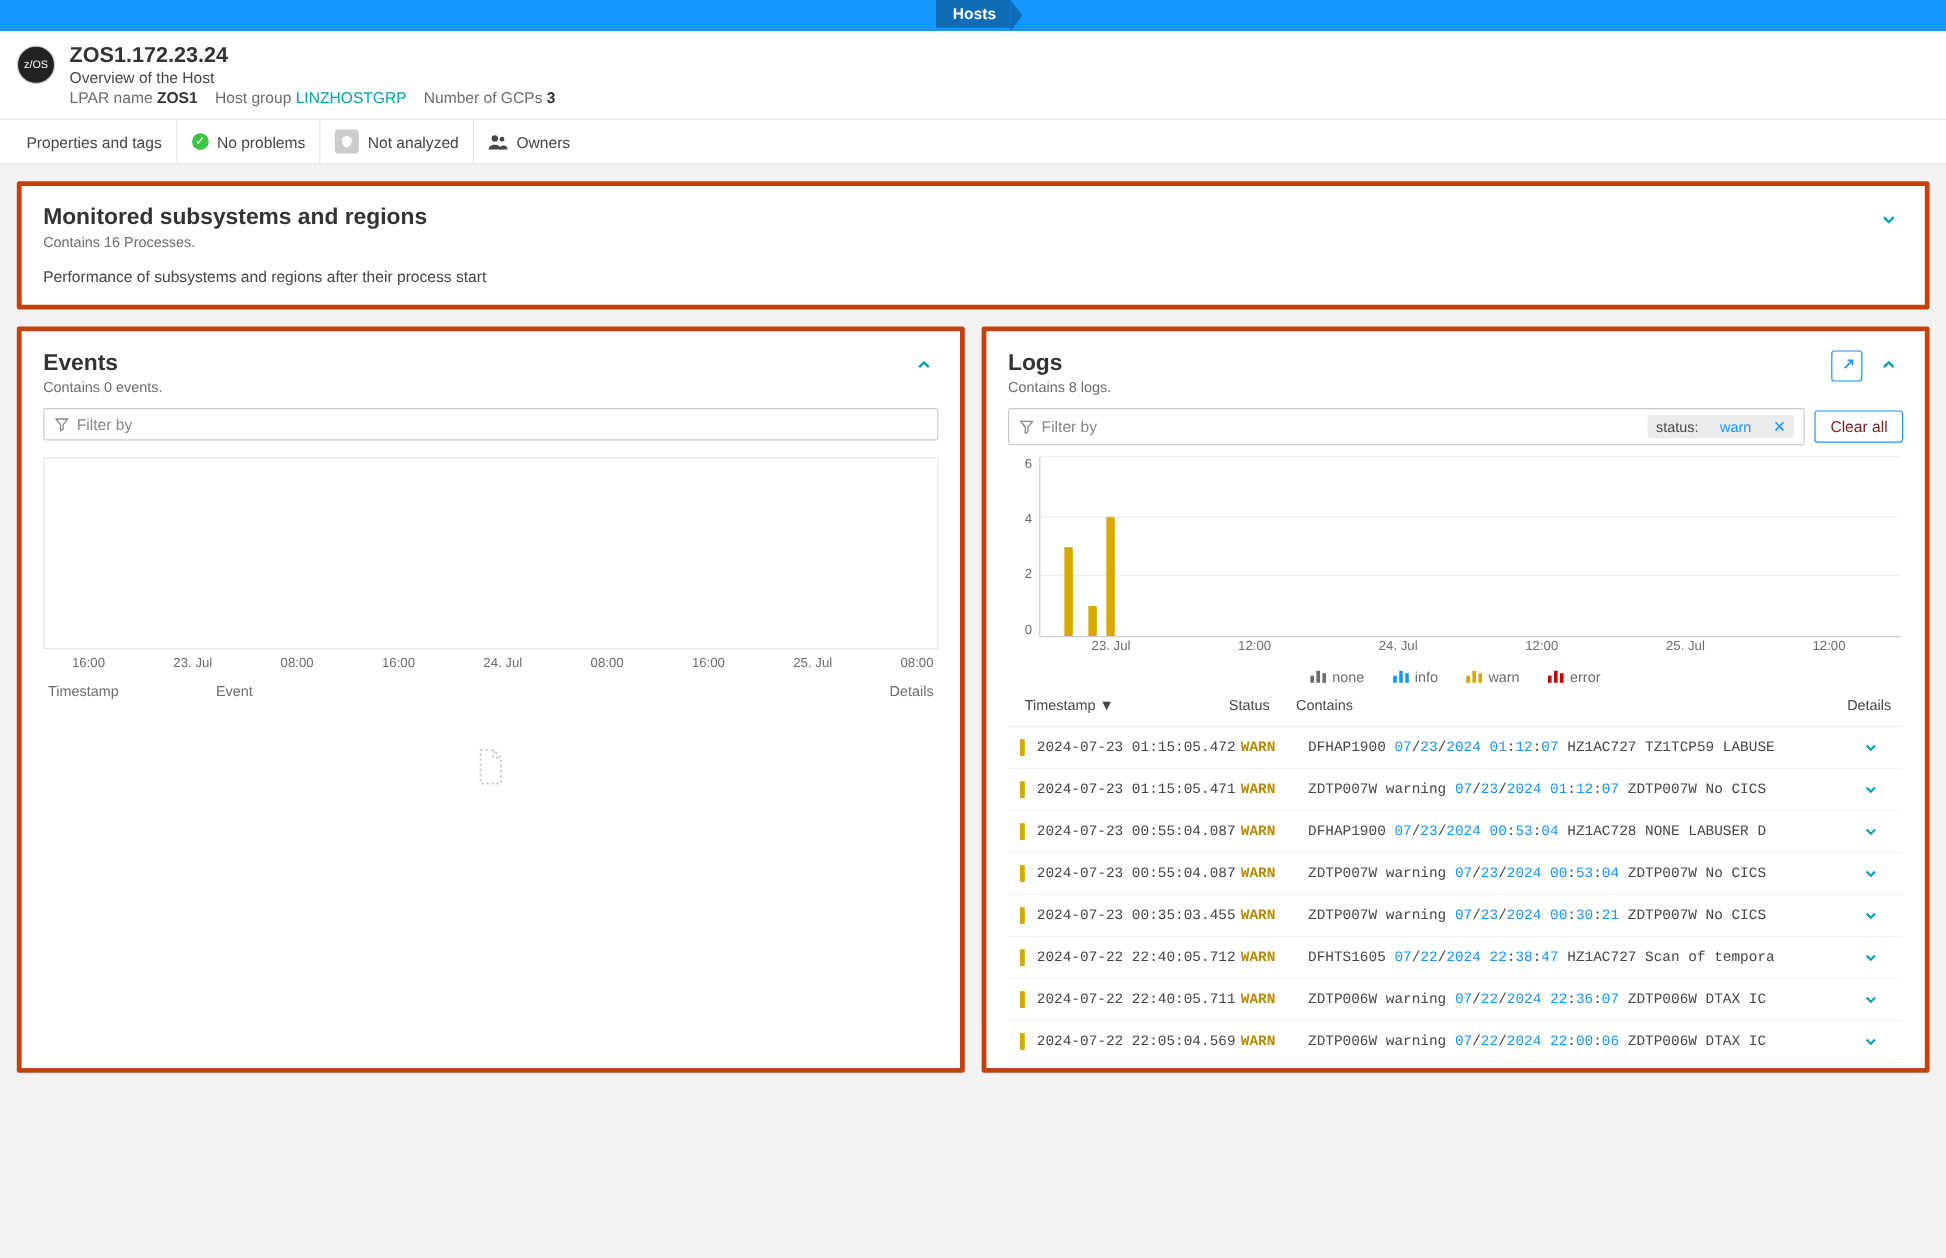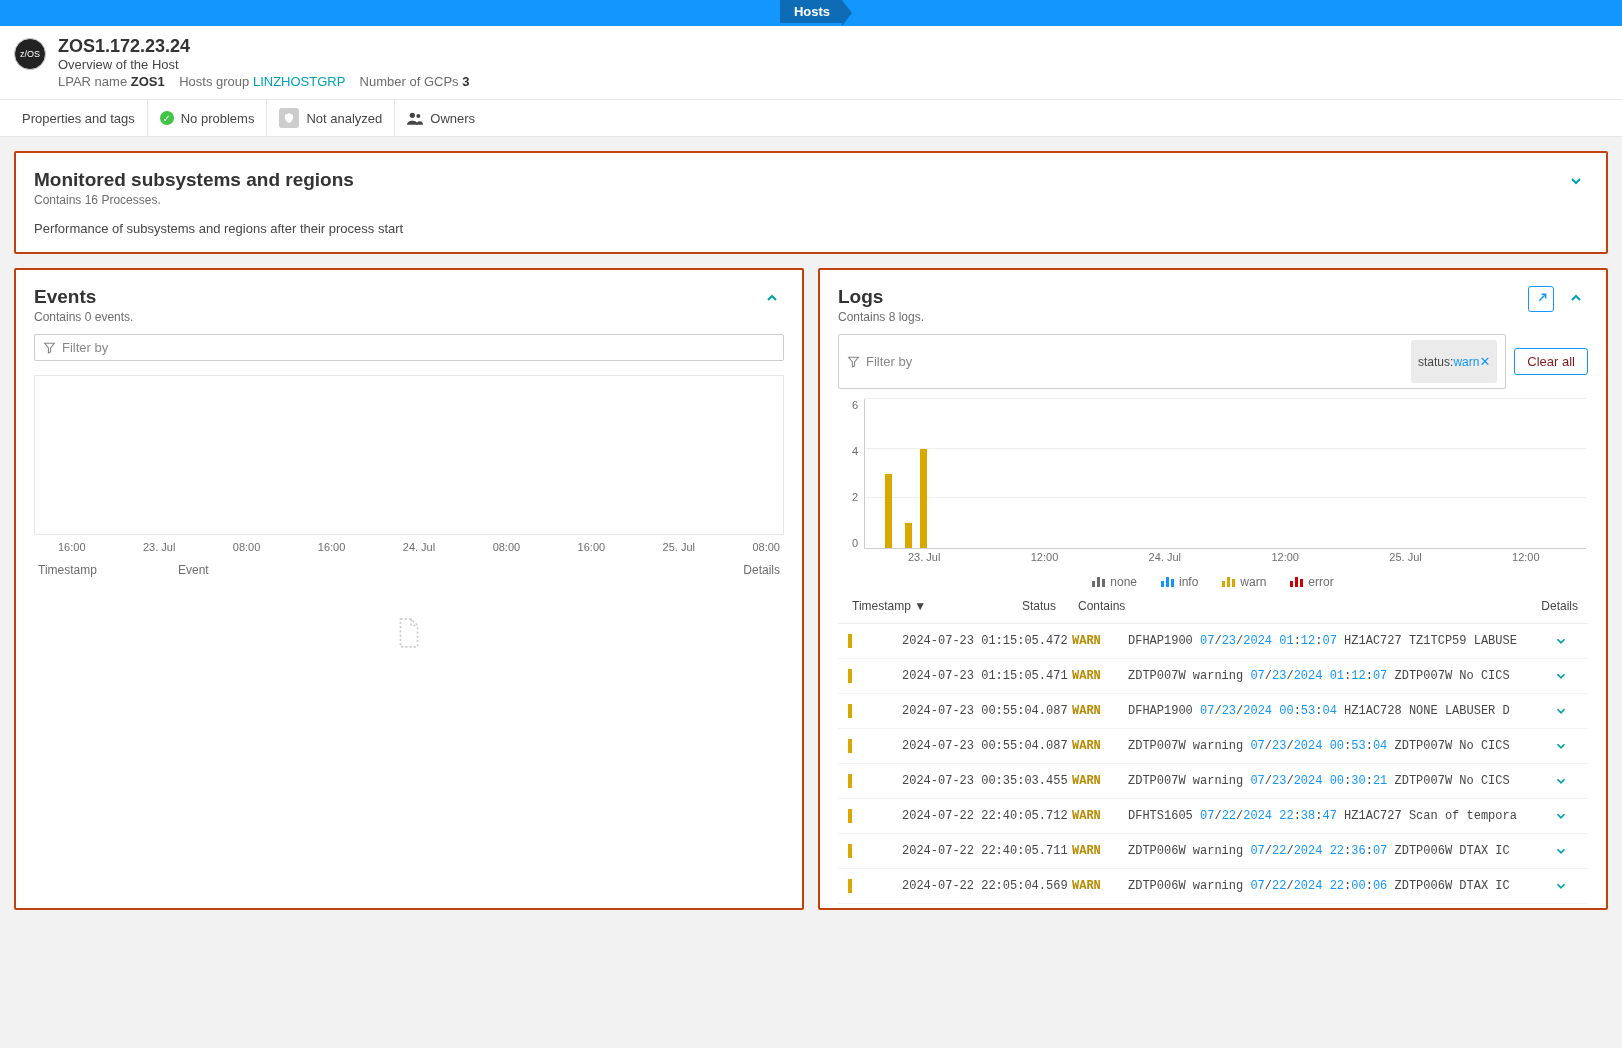--- a/index.html
+++ b/index.html
@@ -14,33 +14,33 @@
   .host-sub { font-size:13px; color:#454646;}
   .host-meta { color:#6d6d6d; font-size:13px; margin-top:2px;}
   .host-meta b { color:#333; font-weight:600;}
   .host-meta a { color:#00a1b2; text-decoration:none;}
   .tabs-row { background:#fff; border-top:1px solid #e6e6e6; border-bottom:1px solid #e6e6e6; padding:0 10px; display:flex; align-items:center; height:38px; gap:0;}
   .tabs-row .tab { padding: 0 12px; height:38px; display:flex; align-items:center; gap:7px; border-right:1px solid #e6e6e6; color:#454646; font-size:13px;}
   .tabs-row .tab:last-child { border-right:none;}
   .ok-icon { width:14px; height:14px; border-radius:50%; background:#3ec545; display:inline-flex; align-items:center;justify-content:center; color:#fff; font-size:10px;}
   .grey-sq { width:20px; height:20px; background:#ccc; border-radius:3px; display:inline-flex; align-items:center; justify-content:center; color:#fff;}
   .content { padding: 14px; display:flex; flex-direction:column; gap:14px;}
-  .panel { background:#fff; border:2px solid #c2410c; border-radius:2px;}
+  .panel { background:#fff; border:4px solid #c2410c; border-radius:2px;}
   .panel-pad { padding: 16px 18px;}
   .panel-title { font-size:19px; font-weight:600; color:#333;}
   .panel-sub { font-size:12px; color:#6d6d6d; margin-top:2px;}
   .panel-desc { font-size:13px; color:#454646; margin-top:14px;}
   .panel-head-row { display:flex; justify-content:space-between; align-items:flex-start;}
   .chevron { color:#00a1b2; font-size:16px; cursor:pointer; padding:4px;}
   .cols { display:flex; gap:14px;}
   .col { flex:1; min-width:0;}
   .filter-bar { display:flex; align-items:center; gap:8px; margin-top:10px;}
   .filter-box { flex:1; border:1px solid #ccc; border-radius:2px; display:flex; align-items:center; padding:5px 8px; gap:6px;}
   .filter-box .ph { color:#888; flex:1;}
-  .filter-chip { background:#ebebeb; border-radius:3px; padding:14px 7px; display:inline-flex; align-items:center; gap:0; font-size:12px;}
+  .filter-chip { background:#ebebeb; border-radius:3px; padding:2px 7px; display:inline-flex; align-items:center; gap:18px; font-size:12px;}
   .filter-chip .val { color:#1496ff;}
   .filter-chip .x { color:#1496ff; font-size:13px; cursor:pointer;}
   .clearall { border:1px solid #1496ff; color:#7f1d1d; background:#fff; border-radius:3px; padding:5px 12px; font-size:13px; cursor:pointer;}
   .ext-btn { border:1px solid #1496ff; border-radius:3px; width:26px; height:26px; display:flex; align-items:center; justify-content:center; color:#1496ff; cursor:pointer;}
   .chart-shell { border:1px solid #e6e6e6; margin-top:14px; height:160px; position:relative;}
   .axis-x { display:flex; justify-content:space-between; padding: 6px 4px 0 24px; font-size:11px; color:#6d6d6d;}
   .ev-head { display:flex; padding:10px 4px; font-size:12px; color:#6d6d6d; border-bottom:0;}
   .ev-empty { text-align:center; padding:30px 0 60px; color:#6d6d6d;}
   .ev-empty .t1 { color:#454646; font-weight:500;}
   .log-chart { position:relative; height:170px; margin-top:10px;}
@@ -54,21 +54,21 @@
   .legend .item { display:flex; gap:5px; align-items:center;}
   .lg-bars { display:inline-flex; gap:2px; align-items:flex-end;}
   .lg-bars span { width:3px; display:block;}
   .log-table-head { display:flex; padding:10px 4px 10px 14px; font-size:12px; color:#454646; border-bottom:1px solid #eee; font-weight:500;}
   .log-table-head .c1 { width:170px;}
   .log-table-head .c2 { width:56px;}
   .log-table-head .c3 { flex:1;}
   .log-table-head .c4 { width:48px; text-align:right; padding-right:6px;}
   .log-row { display:flex; align-items:center; padding:10px 4px 10px 10px; border-bottom:1px solid #f3f3f3; font-family: "SFMono-Regular", Consolas, "Liberation Mono", Menlo, monospace; font-size:12px;}
   .log-row .stripe { width:4px; align-self:stretch; background:#d8a800; margin-right:10px;}
-  .log-row .ts { width:170px; white-space:nowrap;margin-left:40px;}
+  .log-row .ts { width:170px; white-space:nowrap;}
   .log-row .st { width:56px; color:#b98b00; font-weight:600;}
   .log-row .ct { flex:1; white-space:nowrap; overflow:hidden; text-overflow:clip; color:#454646;}
   .log-row .ct .bl { color:#1496ff;}
   .log-row .ex { width:30px; text-align:center; color:#00a1b2; cursor:pointer;}
   .funnel { color:#888;}
   svg { display:block;}
 </style>
 </head>
 <body>
 
@@ -79,21 +79,21 @@
 
 <div class="header">
   <div class="host-icon">z/OS</div>
   <div>
     <div class="host-title">ZOS1.172.23.24</div>
     <div class="host-sub">Overview of the Host</div>
     <div class="host-meta">
       <span>LPAR name</span>
       <b>ZOS1</b>
       &nbsp;&nbsp;
-      <span>Hosts group</span>
+      <span>Host group</span>
       <a>LINZHOSTGRP</a>
       &nbsp;&nbsp;
       <span>Number of GCPs</span>
       <b>3</b>
     </div>
   </div>
 </div>
 
 <div class="tabs-row">
   <div class="tab">Properties and tags</div>

